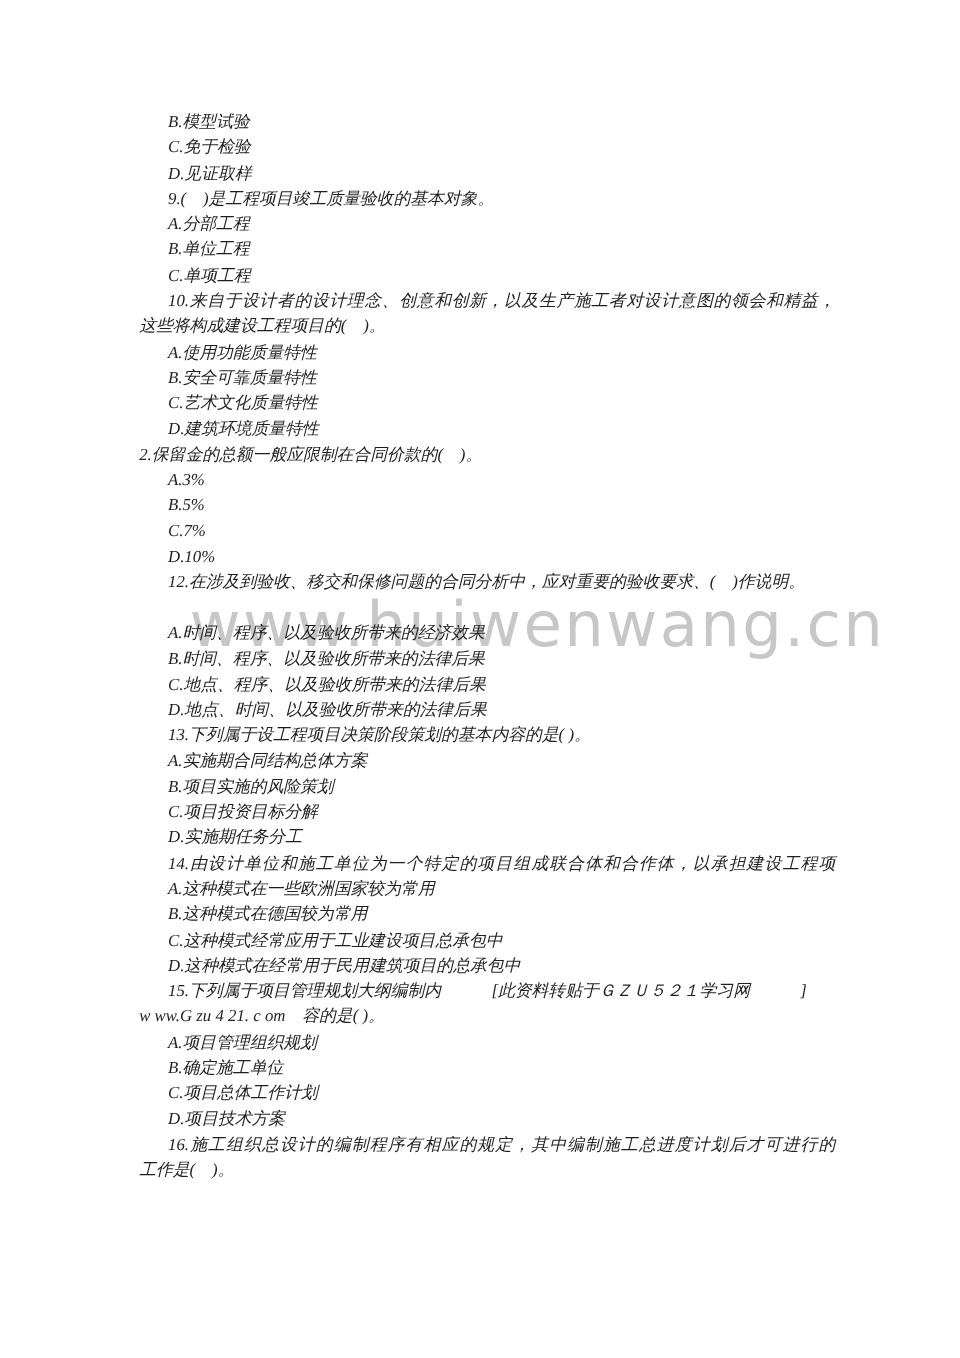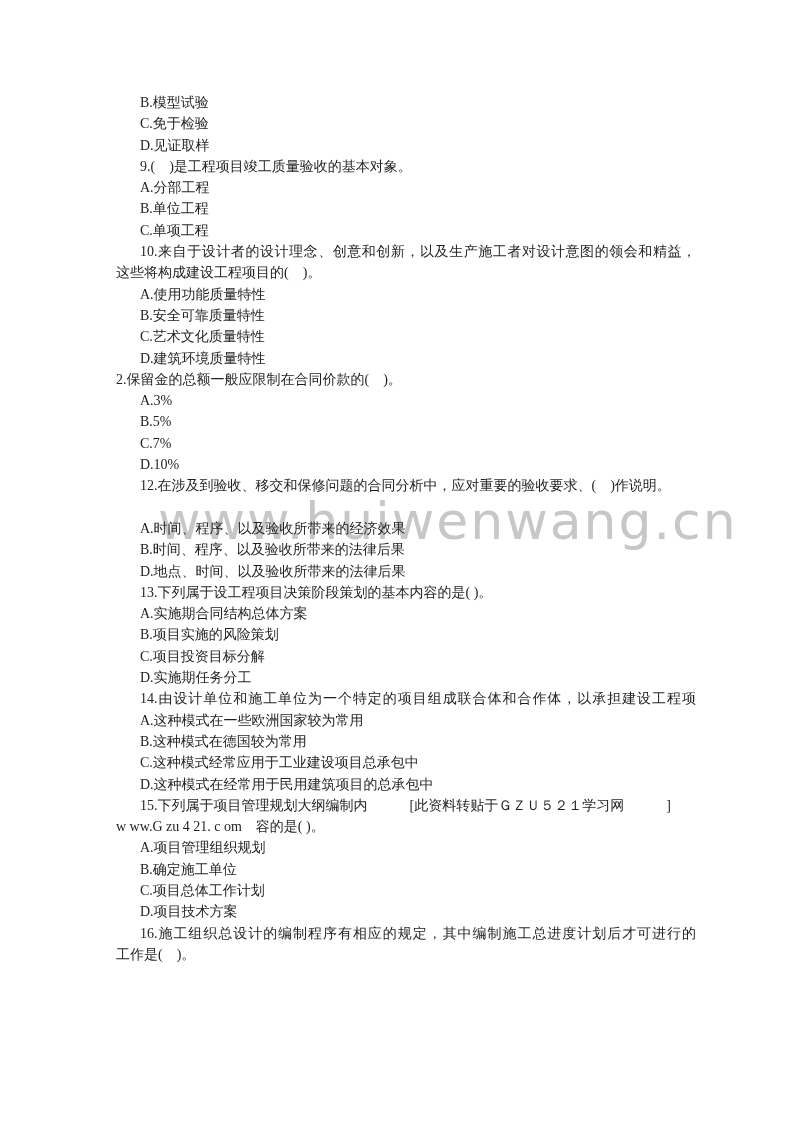--- a/index.html
+++ b/index.html
@@ -28,20 +28,21 @@
     position:absolute;
     left:116px;top:92px;
     width:580px;
     z-index:1;
     font-size:14px;
     line-height:21.3px;
   }
   .ln{
     min-height:21.3px;
     white-space:nowrap;
+    font-style:italic;
   }
   .ind{padding-left:24px;}
   .just{
     white-space:normal;
     text-align:justify;
     text-align-last:justify;
     -moz-text-align-last:justify;
   }
   .blank{height:21.3px;}
 </style>
@@ -68,20 +69,21 @@
     <div class="ln ind">D.建筑环境质量特性</div>
     <div class="ln">2.保留金的总额一般应限制在合同价款的(　)。</div>
     <div class="ln ind">A.3%</div>
     <div class="ln ind">B.5%</div>
     <div class="ln ind">C.7%</div>
     <div class="ln ind">D.10%</div>
     <div class="ln ind">12.在涉及到验收、移交和保修问题的合同分析中，应对重要的验收要求、(　)作说明。</div>
     <div class="ln blank"></div>
     <div class="ln ind">A.时间、程序、以及验收所带来的经济效果</div>
     <div class="ln ind">B.时间、程序、以及验收所带来的法律后果</div>
+    <div class="ln ind">C.地点、程序、以及验收所带来的法律后果</div>
     <div class="ln ind">D.地点、时间、以及验收所带来的法律后果</div>
     <div class="ln ind">13.下列属于设工程项目决策阶段策划的基本内容的是( )。</div>
     <div class="ln ind">A.实施期合同结构总体方案</div>
     <div class="ln ind">B.项目实施的风险策划</div>
     <div class="ln ind">C.项目投资目标分解</div>
     <div class="ln ind">D.实施期任务分工</div>
     <div class="ln ind just">14.由设计单位和施工单位为一个特定的项目组成联合体和合作体，以承担建设工程项</div>
     <div class="ln ind">A.这种模式在一些欧洲国家较为常用</div>
     <div class="ln ind">B.这种模式在德国较为常用</div>
     <div class="ln ind">C.这种模式经常应用于工业建设项目总承包中</div>

